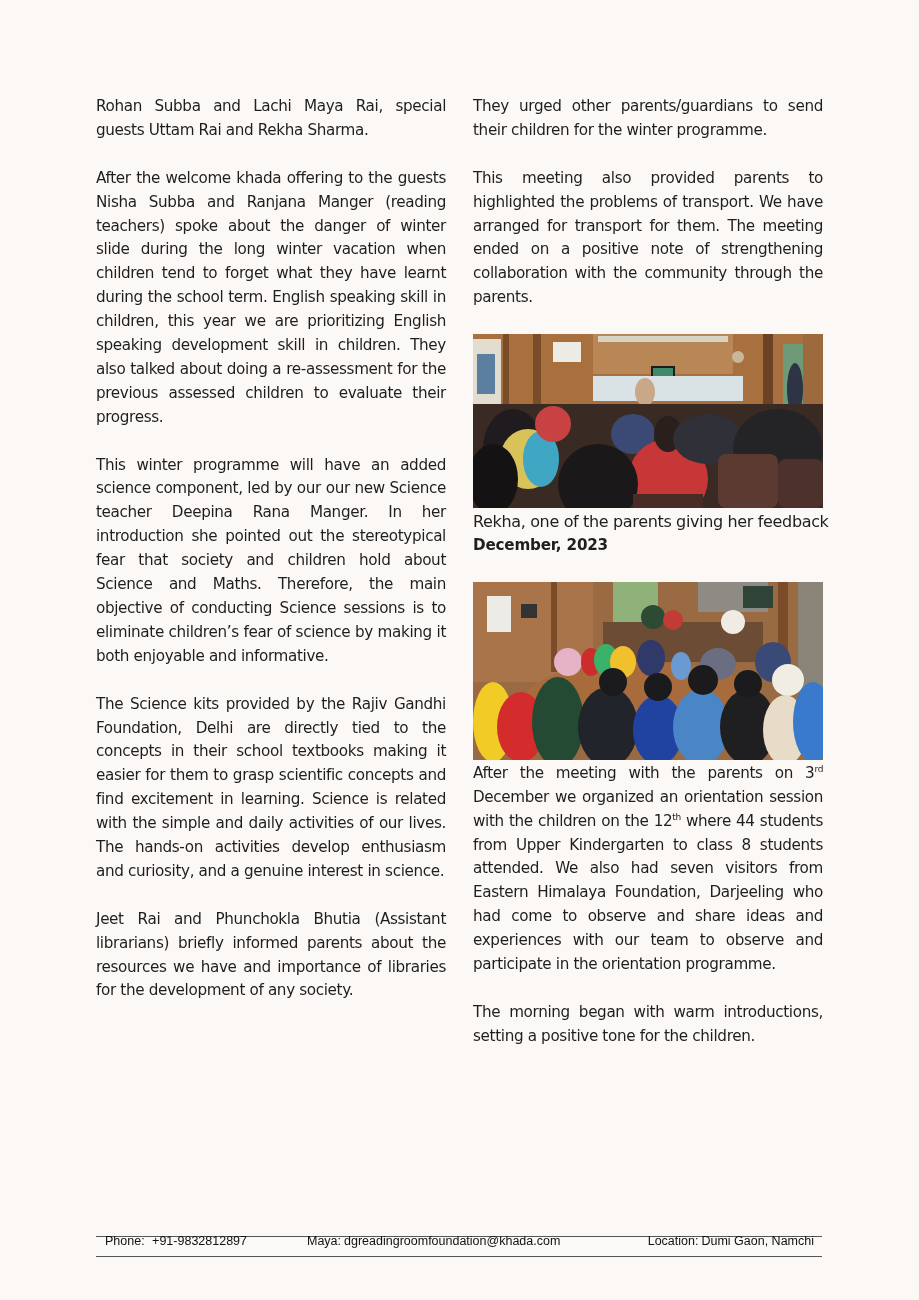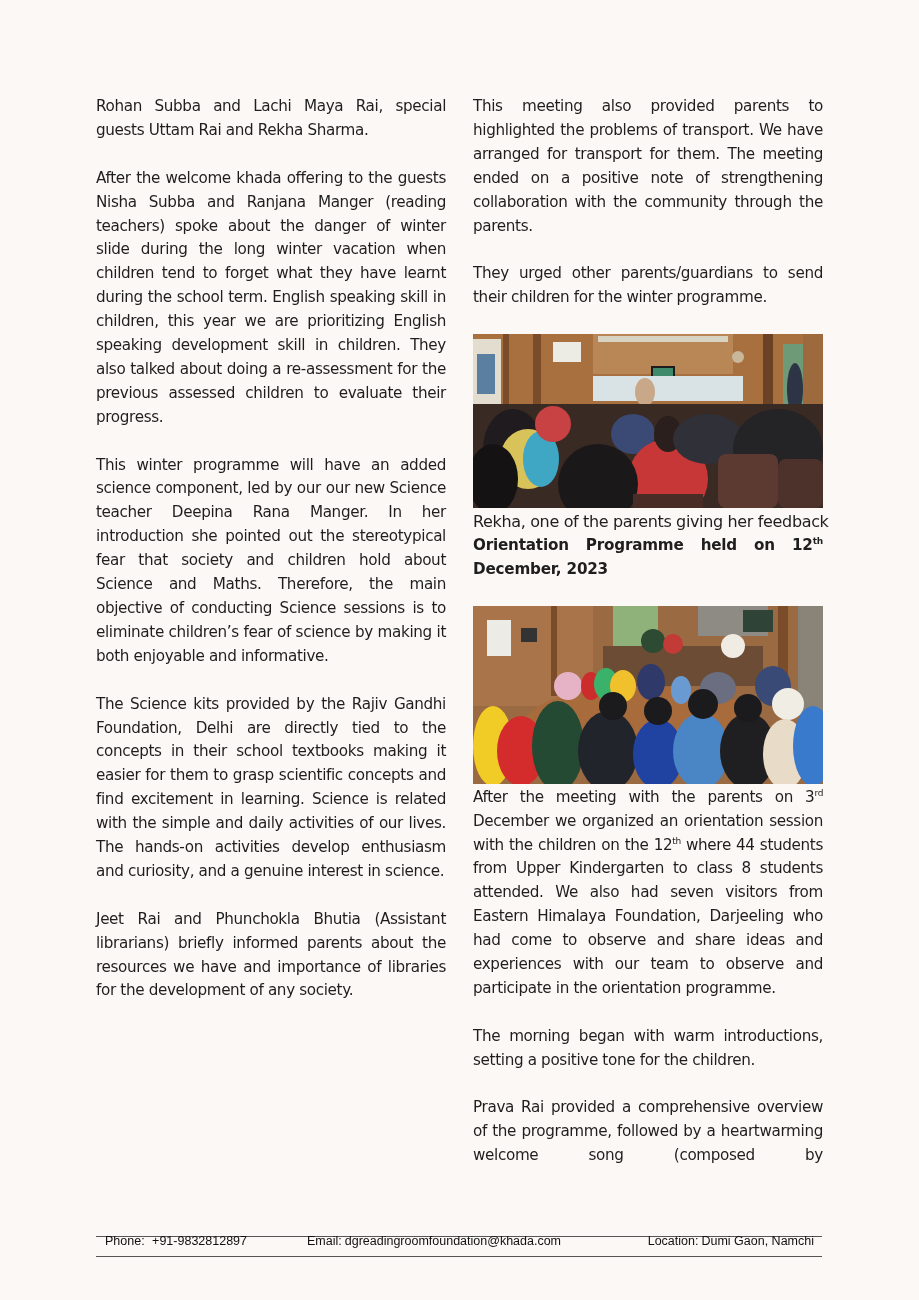--- a/index.html
+++ b/index.html
@@ -78,22 +78,22 @@
 
   <div class="col col-left">
     <p class="para">Rohan Subba and Lachi Maya Rai, special guests Uttam Rai and Rekha Sharma.</p>
     <p class="para">After the welcome khada offering to the guests Nisha Subba and Ranjana Manger (reading teachers) spoke about the danger of winter slide during the long winter vacation when children  tend to forget what they have learnt during the school term.  English speaking skill in children, this year we are prioritizing English speaking development skill in children. They also talked about doing a re-assessment for the previous assessed children to evaluate their progress.</p>
     <p class="para">This winter programme will have an added science component,  led by our  our new Science teacher Deepina Rana Manger. In her introduction     she pointed out the stereotypical fear that society and children hold about Science and Maths. Therefore, the main objective of conducting Science sessions is to eliminate children’s fear of science by making it both enjoyable and informative.</p>
     <p class="para">The Science kits provided by the Rajiv Gandhi Foundation, Delhi are directly tied to the concepts in their school textbooks making it easier for them to grasp scientific concepts and find excitement in learning.  Science is related with the simple and daily activities of our lives. The hands-on activities develop enthusiasm and curiosity, and a genuine interest in science.</p>
     <p class="para">Jeet Rai and  Phunchokla Bhutia (Assistant librarians) briefly informed parents about the resources we have and importance of libraries for the development of any society.</p>
   </div>
 
   <div class="col col-right">
+    <p class="para">They urged other parents/guardians to send their children for the winter programme.</p>
     <p class="para">This meeting also provided parents to highlighted the problems of transport.  We have arranged for transport for them. The meeting ended on a positive note of strengthening collaboration with the community through the parents.</p>
-    <p class="para">They urged other parents/guardians to send their children for the winter programme.</p>
 
     <div class="photo photo-1" aria-label="Parents seated in plastic chairs in a wooden hall listening to a speaker near a TV screen">
       <svg width="350" height="174" viewBox="0 0 350 174">
         <rect width="350" height="174" fill="#8a5a34"></rect>
         <rect x="0" y="0" width="350" height="70" fill="#a86f3f"></rect>
         <rect x="120" y="0" width="140" height="40" fill="#b98656"></rect>
         <rect x="125" y="2" width="130" height="6" fill="#d8d4c4"></rect>
         <rect x="0" y="5" width="28" height="70" fill="#e3ddd0"></rect>
         <rect x="4" y="20" width="18" height="40" fill="#5b7fa0"></rect>
         <rect x="30" y="0" width="6" height="90" fill="#7a4c2a"></rect>
@@ -121,21 +121,20 @@
         <ellipse cx="125" cy="150" rx="40" ry="40" fill="#1b1819"></ellipse>
         <ellipse cx="20" cy="145" rx="25" ry="35" fill="#151213"></ellipse>
         <rect x="245" y="120" width="60" height="54" rx="8" fill="#5c3a32"></rect>
         <rect x="305" y="125" width="45" height="49" rx="8" fill="#4d322c"></rect>
         <rect x="160" y="160" width="70" height="14" fill="#4a2c26"></rect>
       </svg>
     </div>
     <div class="caption">Rekha, one of the parents giving her feedback</div>
 
     <div class="heading">
-      <span class="line1"><span>Orientation Programme held on 12</span><sup>th</sup></span>
       <span>December, 2023</span>
     </div>
 
     <div class="photo photo-2" aria-label="Children seated around tables in a wooden library hall during an orientation session">
       <svg width="350" height="178" viewBox="0 0 350 178">
         <rect width="350" height="178" fill="#9a6a42"></rect>
         <rect x="0" y="0" width="120" height="100" fill="#a9744a"></rect>
         <rect x="14" y="14" width="24" height="36" fill="#ecebe6"></rect>
         <rect x="48" y="22" width="16" height="14" fill="#333"></rect>
         <rect x="78" y="0" width="6" height="90" fill="#7b4c2a"></rect>
@@ -170,29 +169,28 @@
         <ellipse cx="140" cy="100" rx="14" ry="14" fill="#1b1a1c"></ellipse>
         <ellipse cx="185" cy="105" rx="14" ry="14" fill="#1b1a1c"></ellipse>
         <ellipse cx="230" cy="98" rx="15" ry="15" fill="#1b1a1c"></ellipse>
         <ellipse cx="275" cy="102" rx="14" ry="14" fill="#1b1a1c"></ellipse>
       </svg>
     </div>
 
     <p class="para" style="margin-top:2px;"><span>After the meeting with the parents on 3</span><sup>rd</sup><span> December we organized an orientation session with the children on the 12</span><sup>th</sup><span> where 44 students from Upper Kindergarten to class 8 students attended.  We also had seven visitors from Eastern Himalaya Foundation, Darjeeling  who had come to observe and share ideas and experiences with our team to observe and participate in the orientation programme.</span></p>
 
     <p class="para">The morning began with warm introductions, setting a positive tone for the children.</p>
-    <p class="para last-justified">Prava Rai provided a comprehensive overview of the programme, followed by a heartwarming welcome song (composed by</p>
   </div>
 
   <div class="footer">
     <div class="phone">
       <span class="lbl">Phone:</span>
       <span>+91-9832812897</span>
     </div>
     <div class="email">
-      <span class="lbl" style="margin-right:3px;">Email:</span><span>dgreadingroomfoundation@khada.com</span>
+      <span class="lbl" style="margin-right:3px;">Maya:</span><span>dgreadingroomfoundation@khada.com</span>
     </div>
     <div class="location">
       <span class="lbl" style="margin-right:3px;">Location:</span><span>Dumi Gaon, Namchi</span>
     </div>
   </div>
 
 </div>
 
 </body></html>

